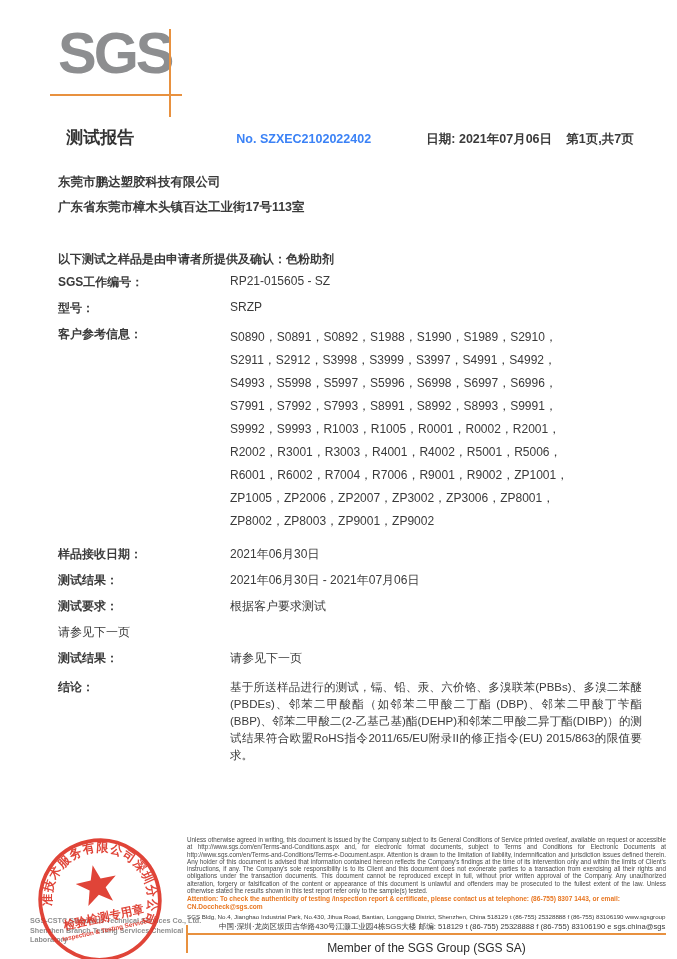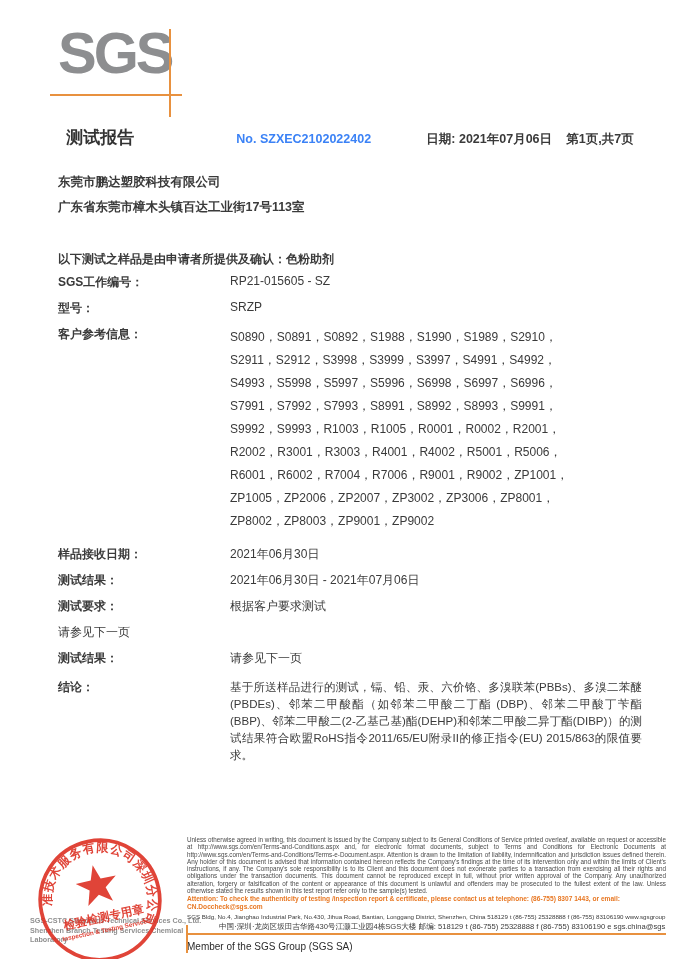--- a/index.html
+++ b/index.html
@@ -36,21 +36,21 @@
             font-size:7.2px;line-height:9.5px;color:#8f8f8f;font-weight:600;}
   
   .footer-col{position:absolute;top:836px;left:187px;width:479px;z-index:2;}
   .legal{font-size:6.3px;line-height:7.3px;color:#4a4a4a;text-align:justify;}
   .attention{margin-top:1px;font-size:6.6px;line-height:7.6px;color:#e87722;font-weight:700;}
   .addr-en{margin-top:2px;font-size:6.2px;color:#3a3a3a;line-height:8px;white-space:nowrap;overflow:hidden;}
   .addr-cn{font-size:7.6px;color:#3a3a3a;line-height:11px;white-space:nowrap;overflow:hidden;padding-left:32px;}
   .orange-rule{margin-top:1px;border-top:2px solid #e8913f;}
   .orange-tick{position:absolute;left:-1px;bottom:-18px;width:2px;height:28px;background:#e8913f;}
   .rule-wrap{position:relative;}
-  .member{margin-top:6px;text-align:left;font-size:10px;color:#2b2b2b;}
+  .member{margin-top:6px;text-align:center;font-size:12px;color:#2b2b2b;}
 </style>
 </head>
 <body>
 
 <div class="page">
 
   <div class="logo-text">SGS</div>
   <div class="logo-hline"></div>
   <div class="logo-vline"></div>
 

